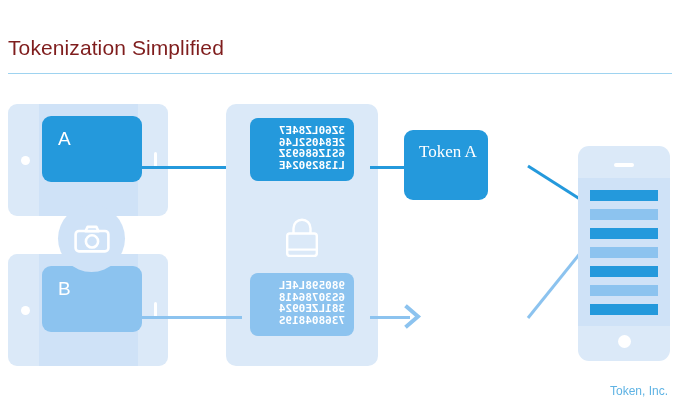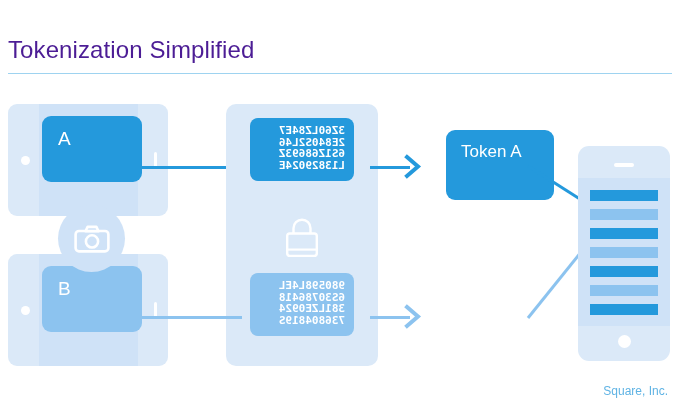--- a/index.html
+++ b/index.html
@@ -21,22 +21,22 @@
     width: 680px;
     height: 414px;
     background: #ffffff;
   }
 
   
   #title {
     position: absolute;
     left: 8px;
     top: 36px;
-    font-size: 24px;
-    color: #4c1d95;
+    font-size: 21px;
+    color: #7f1d1d;
     letter-spacing: 0.1px;
     white-space: nowrap;
   }
   #title-rule {
     position: absolute;
     left: 8px;
     top: 73px;
     width: 664px;
     height: 1px;
     background: #9ed3f0;
@@ -294,21 +294,21 @@
 6S30786418
 381LZE0924
 736804819S</span></div>
     </div>
 
     <div class="wire dark" style="left:370px; top:76px; width:40px;"></div>
     <svg class="arrowhead" style="left:404px; top:64px;" width="18" height="25" viewBox="0 0 18 25">
       <path d="M3 3 L14 12.5 L3 22" fill="none" stroke="#2499dc" stroke-width="4" stroke-linecap="square"></path>
     </svg>
 
-    <div class="token dark" style="left:446px; top:40px; width:108px; height:70px;">
+    <div class="token dark" style="left:404px; top:40px; width:84px; height:70px;font-family:Liberation Serif, serif;">
       <div class="token-label">Token A</div>
     </div>
 
     <div class="src-phone" style="left:8px; top:164px; width:160px; height:112px;">
       <div class="bezel-dot"></div>
       <div class="screen"></div>
       <div class="notch"></div>
     </div>
 
     <div class="card light" style="left:42px; top:176px; width:100px; height:66px;">
@@ -337,14 +337,14 @@
         <div class="dest-row light" style="top:69px;"></div>
         <div class="dest-row dark" style="top:88px;"></div>
         <div class="dest-row light" style="top:107px;"></div>
         <div class="dest-row dark" style="top:126px;"></div>
       </div>
       <div class="home-btn"></div>
     </div>
 
   </div>
 
-  <div id="footer">Square, Inc.</div>
+  <div id="footer">Token, Inc.</div>
 </div>
 
 </body></html>

